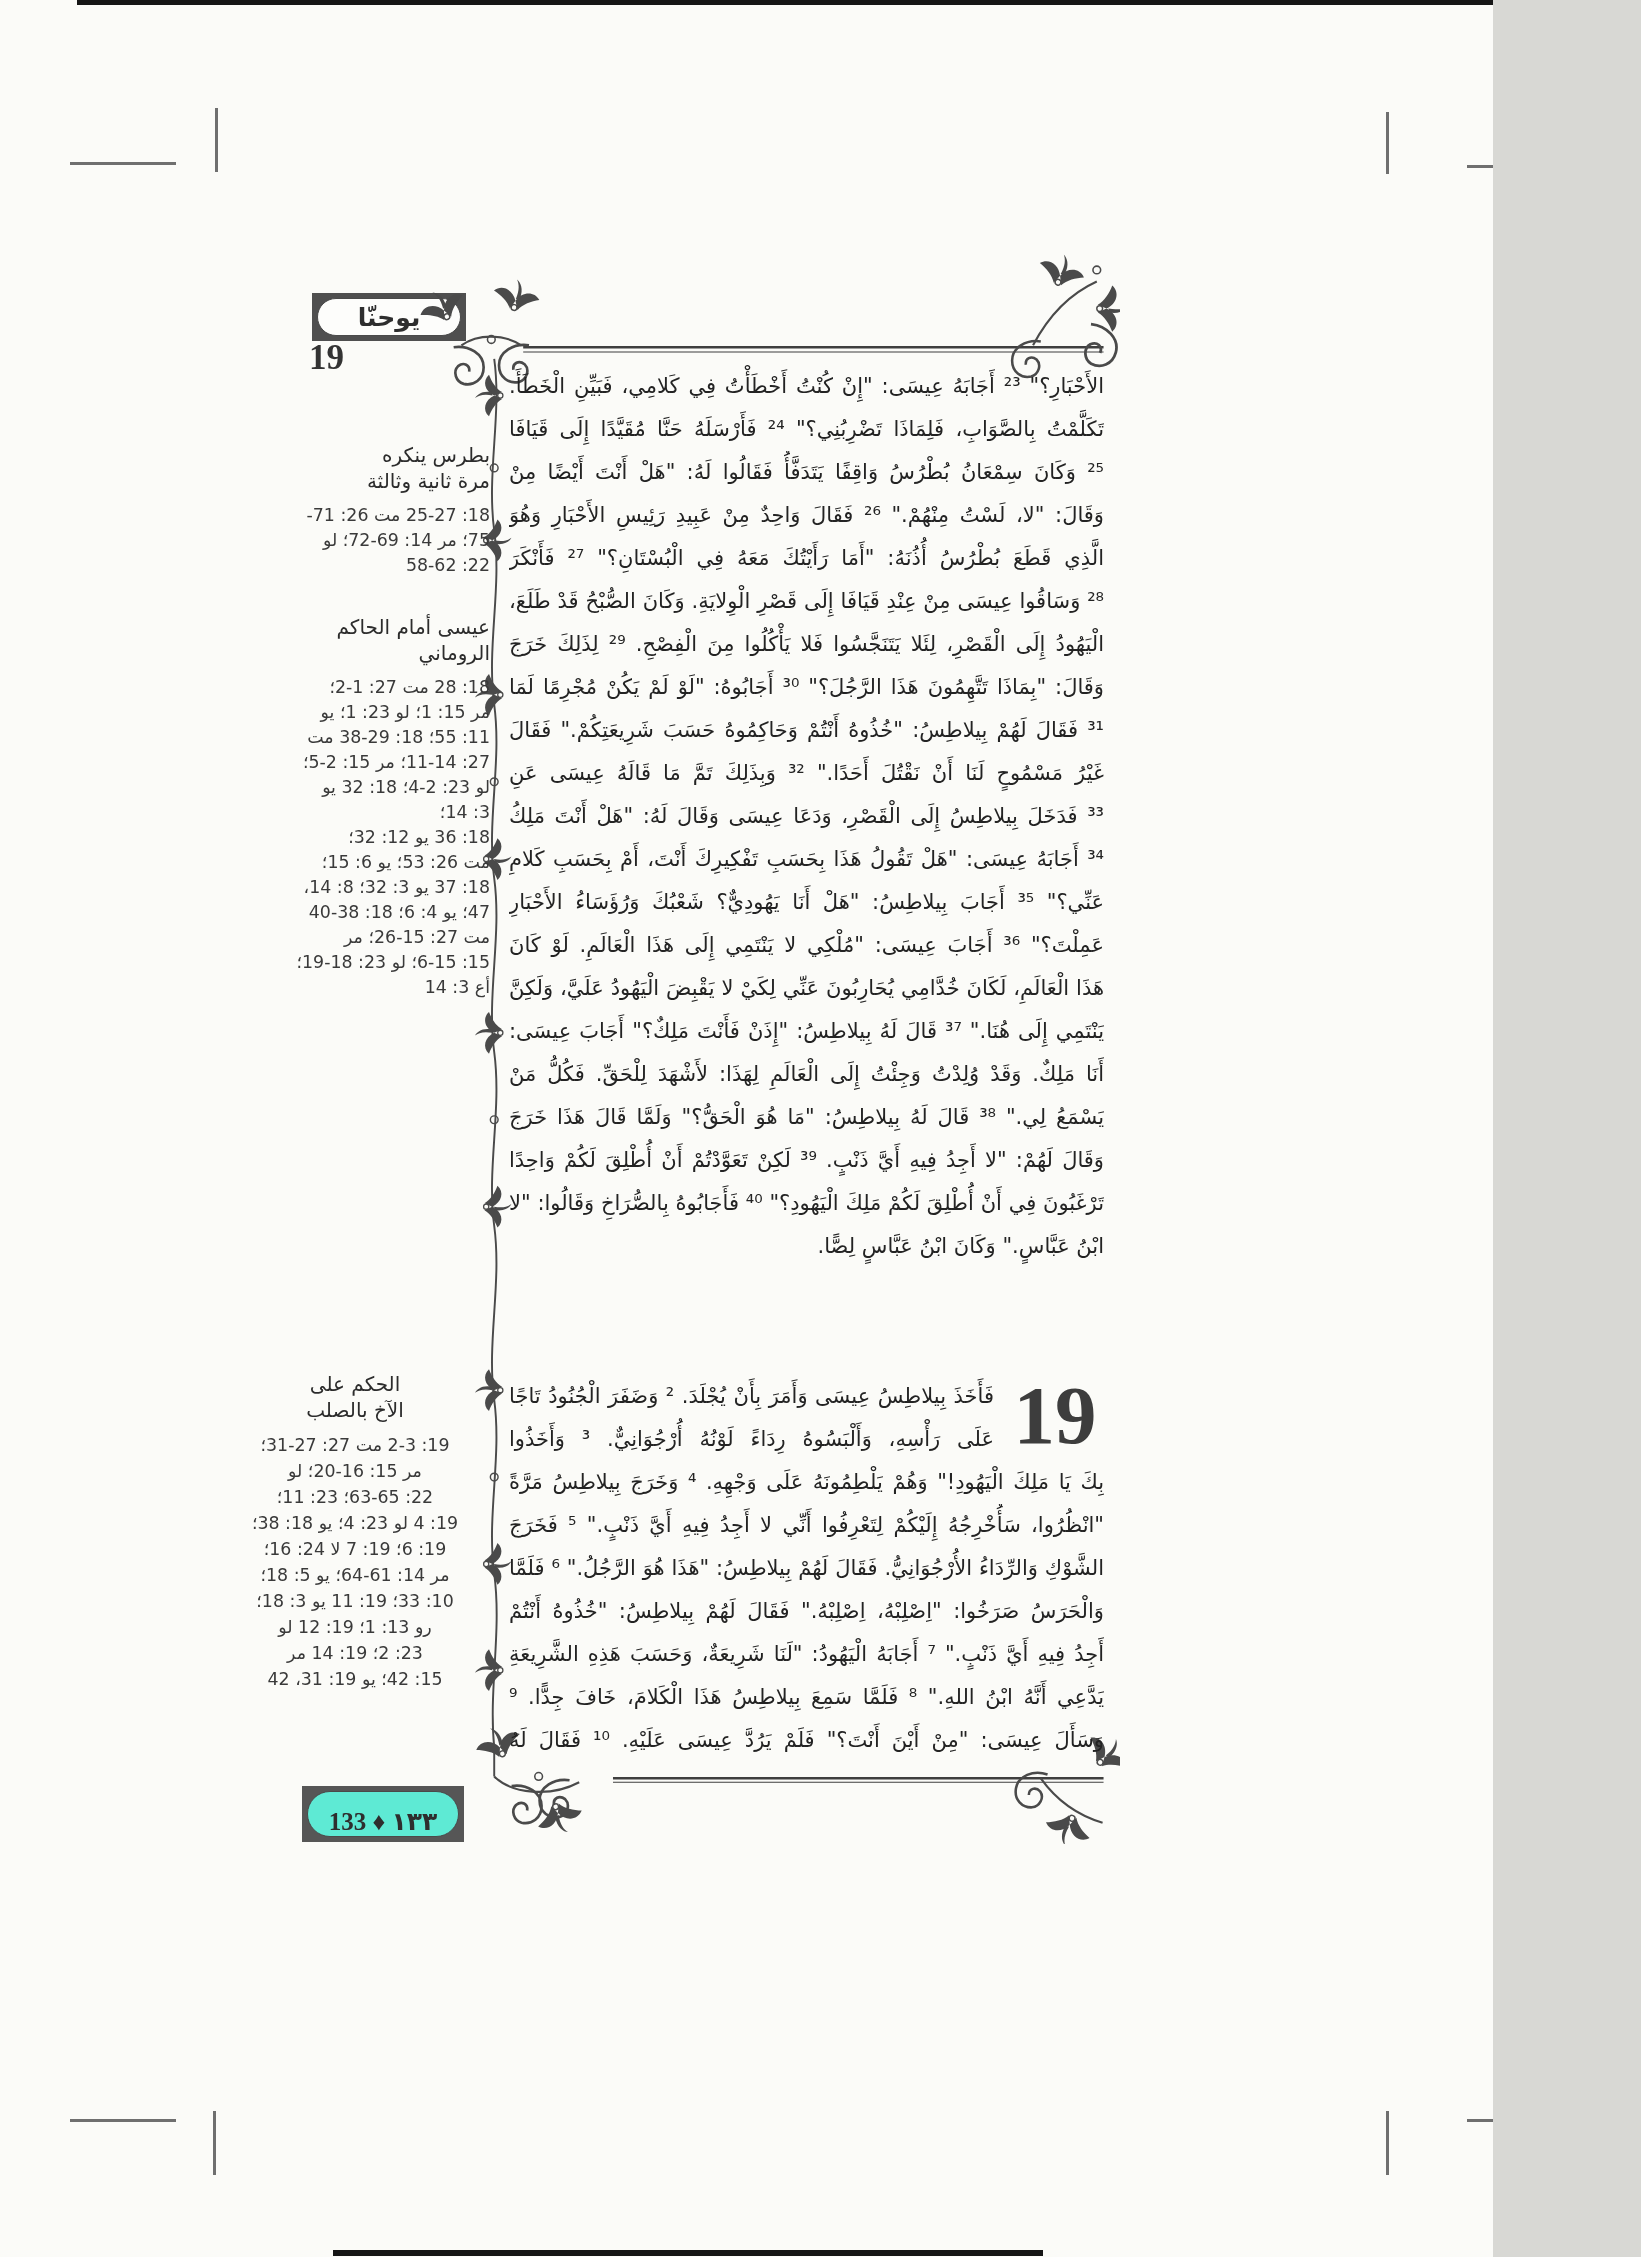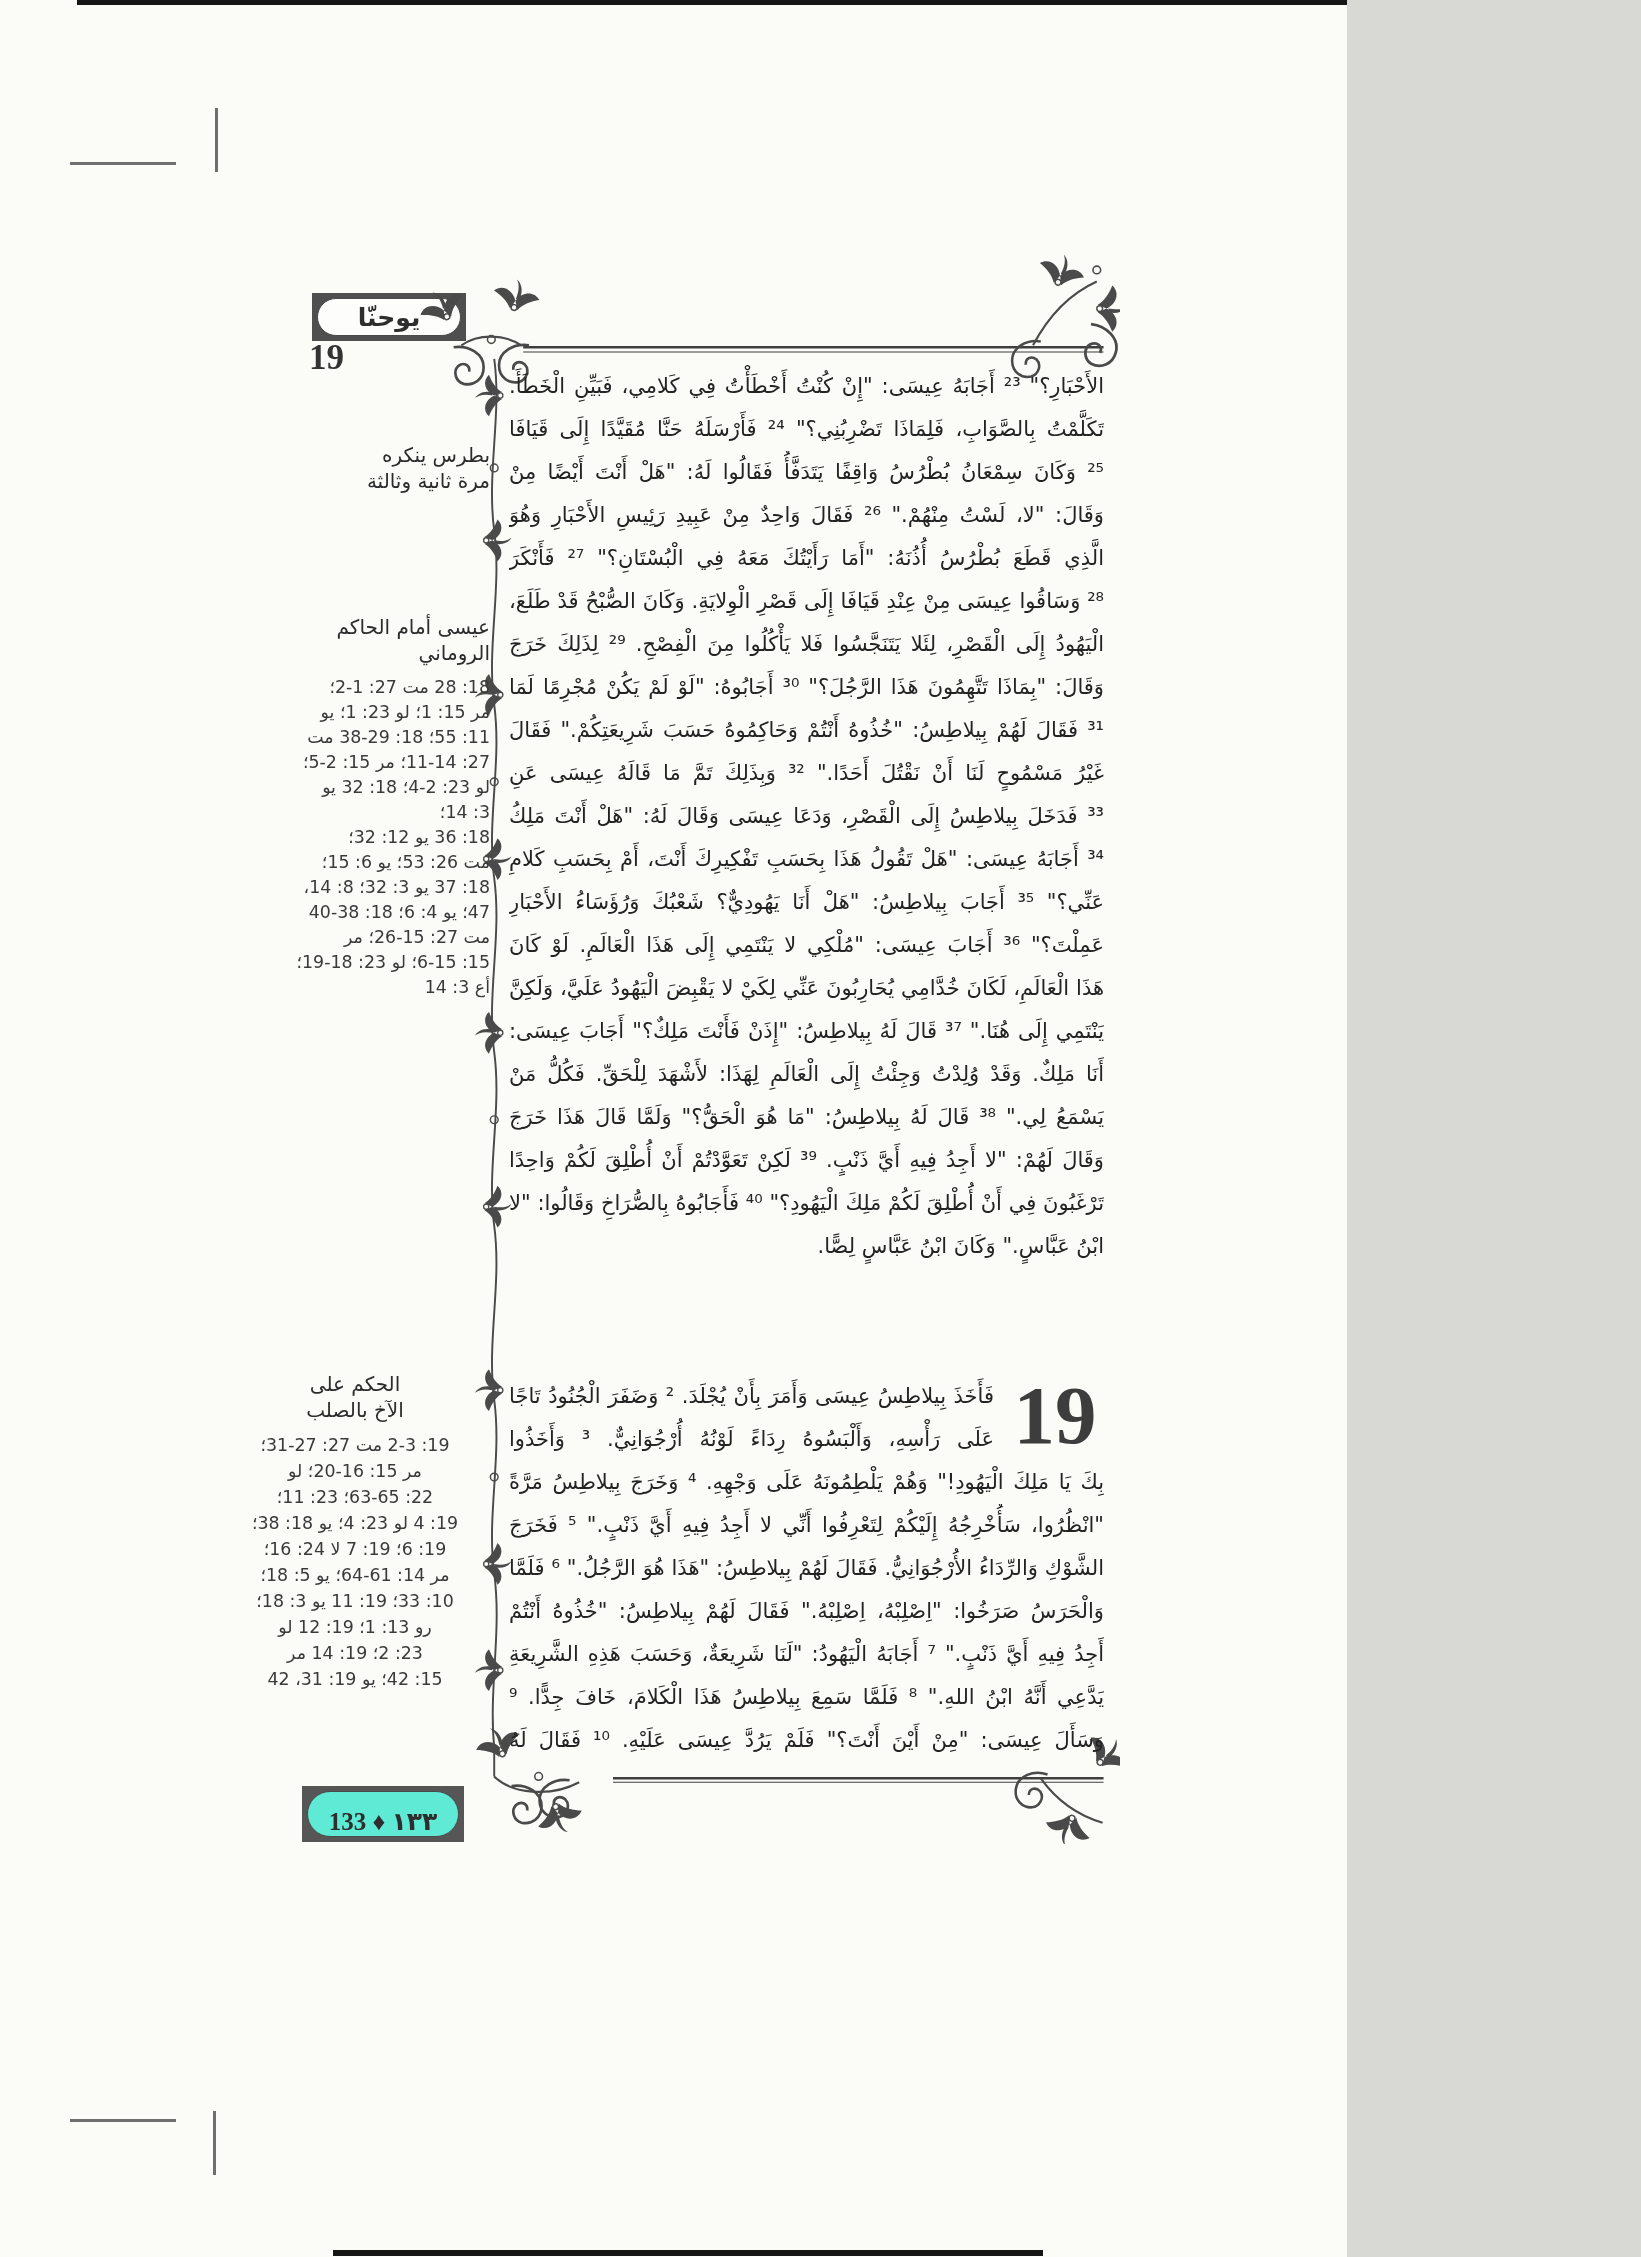--- a/index.html
+++ b/index.html
@@ -1,17 +1,17 @@
 <!DOCTYPE html>
 <html lang="ar"><head>
 <meta charset="utf-8">
 <style>
   html,body{margin:0;padding:0;}
   body{background:#d8d8d4;}
-  #page{position:relative;width:1347px;height:2257px;background:#fbfbf8;overflow:hidden;
+  #page{position:relative;width:1493px;height:2257px;background:#fbfbf8;overflow:hidden;
         font-family:"DejaVu Sans",sans-serif;}
   
   .edge{position:absolute;background:#161616;}
   .mark{position:absolute;background:#6f6f6f;}
   
   #tab{position:absolute;left:312px;top:293px;width:154px;height:48px;background:#4f4f4f;}
   #tab .pill{position:absolute;left:4.8px;top:4.8px;right:4.8px;bottom:4.8px;background:#fdfdfb;
              border:1.9px solid #4a4a4a;border-radius:23px;display:flex;align-items:center;justify-content:center;}
   #tab .pill span{font-weight:bold;font-size:25px;color:#2e2e2e;}
   #chapmark{position:absolute;left:309px;top:338px;width:68px;font-family:"Liberation Serif",serif;
@@ -121,20 +121,25 @@
 
     <use href="#curl" transform="translate(655,1588) scale(1.1) rotate(10)"></use>
     <path d="M648,1592 C668,1620 692,1632 712,1638" fill="none" stroke="#4a4a4a" stroke-width="2.2"></path>
     <use href="#fleur" transform="translate(678,1640) rotate(200)"></use>
     <use href="#fleur" transform="translate(714,1570) rotate(40)"></use>
   </svg>
 
   <div class="msec" id="msec1" style="top:442px;">
     <div class="mh">بطرس ينكره</div>
     <div class="mh">مرة ثانية وثالثة</div>
+    <div class="mrefs">
+      <div>18: 25-27 مت 26: 71-</div>
+      <div>75؛ مر 14: 69-72؛ لو</div>
+      <div>22: 58-62</div>
+    </div>
   </div>
 
   <div class="msec" id="msec2" style="top:614px;">
     <div class="mh">عيسى أمام الحاكم</div>
     <div class="mh">الروماني</div>
     <div class="mrefs">
       <div>18: 28 مت 27: 1-2؛</div>
       <div>مر 15: 1؛ لو 23: 1؛ يو</div>
       <div>11: 55؛ 18: 29-38 مت</div>
       <div>27: 11-14؛ مر 15: 2-5؛</div>

